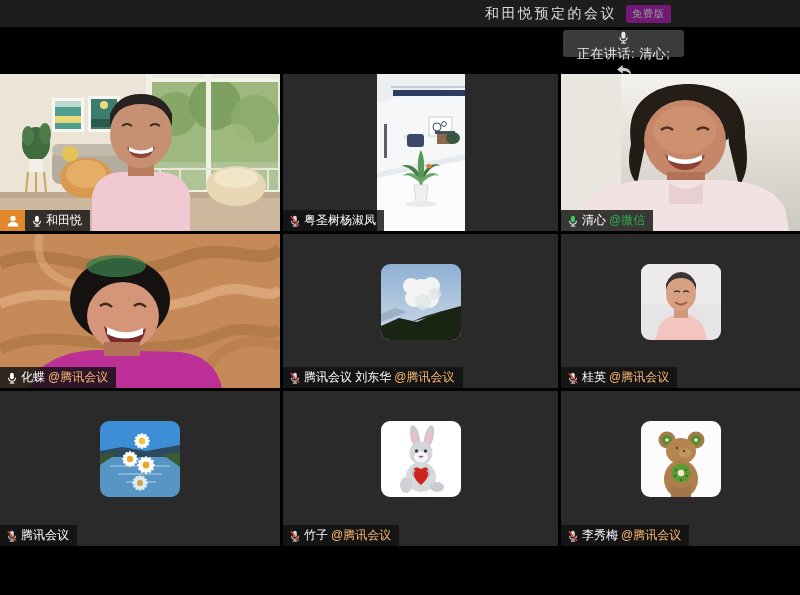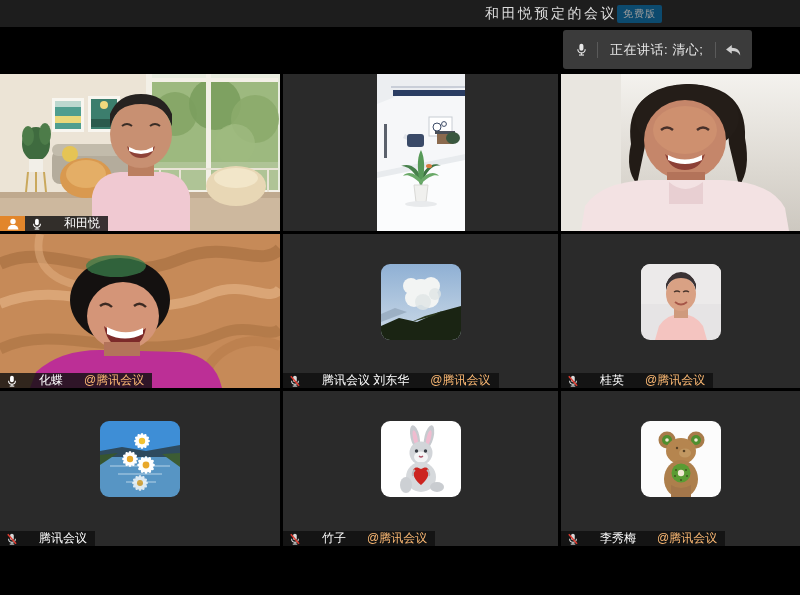--- a/index.html
+++ b/index.html
@@ -2,27 +2,27 @@
 <html><head>
 <meta charset="utf-8">
 <style>
   html,body{margin:0;padding:0;background:#000;}
   body{width:800px;height:595px;position:relative;overflow:hidden;
        font-family:"Liberation Sans","DejaVu Sans",sans-serif;
        -webkit-font-smoothing:antialiased;}
 
   
   .titlebar{position:absolute;left:0;top:0;width:800px;height:27px;background:#1d1d1d;}
-  .titlebar-content{position:absolute;left:485px;top:0;height:27px;display:flex;align-items:center;}
+  .titlebar-content{position:absolute;left:485px;top:0;height:27px;display:flex;align-items:center;gap:9px;}
   .title{color:#dddddd;font-size:14px;letter-spacing:2.5px;white-space:nowrap;}
-  .free-badge{background:#0c4a6e;color:#9a9a9a;font-size:10px;padding:2px 6px;border-radius:2px;letter-spacing:1px;white-space:nowrap;}
+  .free-badge{background:#701a75;color:#9a9a9a;font-size:10px;padding:2px 6px;border-radius:2px;letter-spacing:1px;white-space:nowrap;}
 
   
-  .speakbar{position:absolute;left:563px;top:30px;height:39px;background:#3b3b3b;border-radius:3px;
-            display:flex;align-items:center;padding:0 6px;}
+  .speakbar{position:absolute;left:563px;top:30px;height:27px;background:#3b3b3b;border-radius:3px;
+            display:flex;align-items:center;padding:0 6px;flex-direction:column;}
   .speakbar .micwrap{width:24px;display:flex;justify-content:center;align-items:center;}
   .speakbar .vdiv{width:1px;height:16px;background:#5a5a5a;margin:0 4px;}
   .speaktext{color:#e8e8e8;font-size:13px;padding:0 8px;white-space:nowrap;letter-spacing:0.5px;}
   .replybtn{width:26px;height:23px;display:flex;align-items:center;justify-content:center;border-radius:2px;cursor:pointer;}
 
   
   .grid{position:absolute;left:0;top:74px;width:800px;display:grid;
         grid-template-columns:280px 275px 239px;grid-template-rows:157px 154px 155px;gap:3px;}
   .tile{position:relative;background:#2a2a2a;overflow:hidden;}
   .tile.active{box-shadow:inset 0 0 0 2px #1fa83e;}
@@ -32,22 +32,22 @@
   .pillarbox svg{display:block;width:100%;height:100%;}
 
   
   .avatar{position:absolute;left:50%;top:44%;transform:translate(-50%,-50%);
           width:80px;height:76px;border-radius:9px;overflow:hidden;}
   .avatar svg{display:block;width:100%;height:100%;}
 
   
   .plate-row{position:absolute;left:0;bottom:0;display:flex;align-items:stretch;z-index:3;}
   .host-badge{width:25px;background:#e2862b;display:flex;align-items:center;justify-content:center;}
-  .namebar{display:flex;align-items:center;gap:21px;background:rgba(16,16,16,0.82);
-           height:15px;padding:0 8px 0 6px;color:#ffffff;font-size:12px;white-space:nowrap;text-align:right;}
+  .namebar{display:flex;align-items:center;gap:3px;background:rgba(16,16,16,0.82);
+           height:21px;padding:0 8px 0 6px;color:#ffffff;font-size:12px;white-space:nowrap;text-align:right;}
   .sfx-blue{color:#fdba74;}
   .sfx-green{color:#2bae49;}
   .micicon{display:flex;align-items:center;}
 </style>
 </head>
 <body>
 
 <svg width="0" height="0" style="position:absolute">
   <defs>
     <g id="mic-shape">
@@ -206,20 +206,34 @@
           <path d="M44 112 C50 94 58 90 64 92 C56 86 46 96 44 104 Z" fill="#3c7342"></path>
           <path d="M43 112 C40 92 40 84 44 76 C48 84 48 96 45 112 Z" fill="#579a58"></path>
           <path d="M44 110 C52 102 58 100 62 102 C57 96 48 100 44 106 Z" fill="#6aa968"></path>
           <path d="M44 110 C36 102 30 100 26 102 C31 96 40 100 44 106 Z" fill="#6aa968"></path>
           <ellipse cx="52" cy="92" rx="3" ry="2" fill="#d97b3f"></ellipse>
           <path d="M37 111 L51 111 L49 128 L39 128 Z" fill="#f0f0ee" stroke="#d9d9d6" stroke-width="1"></path>
         </g>
         <ellipse cx="44" cy="130" rx="16" ry="3" fill="#e8eaec"></ellipse>
       </svg>
     </div>
+    <div class="plate-row">
+      <span class="namebar">
+        <span class="micicon">
+          <svg width="12" height="14" viewBox="0 0 14.8 15">
+            <rect x="5" y="1" width="4.6" height="8" rx="2.3" fill="#d8d8d8"></rect>
+            <path d="M3.2 7.2 a4.2 4.2 0 0 0 8.4 0" fill="none" stroke="#d8d8d8" stroke-width="1.3"></path>
+            <line x1="7.4" y1="11.6" x2="7.4" y2="13.6" stroke="#d8d8d8" stroke-width="1.3"></line>
+            <line x1="4.6" y1="13.8" x2="10.2" y2="13.8" stroke="#d8d8d8" stroke-width="1.3"></line>
+            <line x1="2.2" y1="1.6" x2="12.4" y2="13.4" stroke="#e03b30" stroke-width="1.8"></line>
+          </svg>
+        </span>
+        <span>粤圣树杨淑凤</span>
+      </span>
+    </div>
   </div>
 
   <div class="tile active">
     <div class="scene">
       <svg viewBox="0 0 239 157" preserveAspectRatio="none">
         <defs>
           <linearGradient id="bg3" x1="0" y1="0" x2="0" y2="1">
             <stop offset="0" stop-color="#f4f2ee"></stop>
               <stop offset="0.6" stop-color="#ddd9d2"></stop>
               <stop offset="1" stop-color="#cdc8c0"></stop>
@@ -235,20 +249,34 @@
         <ellipse cx="124" cy="56" rx="32" ry="24" fill="#cf9271" opacity="0.8"></ellipse>
         <path d="M100 56 q6 -5 12 0" stroke="#47302a" stroke-width="2.4" fill="none"></path>
         <path d="M136 56 q6 -5 12 0" stroke="#47302a" stroke-width="2.4" fill="none"></path>
         <path d="M104 80 q20 18 40 0 q-5 16 -20 16 q-15 0 -20 -16 Z" fill="#8c4036"></path>
         <path d="M107 81 q17 9 34 0 l0 5 q-17 8 -34 0 Z" fill="#ffffff"></path>
 
         <rect x="106" y="98" width="38" height="22" fill="#b3735a"></rect>
         <path d="M20 157 L24 132 Q40 108 86 106 L162 106 Q210 108 224 134 L228 157 Z" fill="#f3e2e3"></path>
         <path d="M108 108 Q124 122 142 108 L142 130 L108 130 Z" fill="#e8cfd2"></path>
       </svg>
+    </div>
+    <div class="plate-row">
+      <span class="namebar">
+        <span class="micicon">
+          <svg width="12" height="14" viewBox="0 0 14.8 15">
+            <rect x="5" y="1" width="4.6" height="8" rx="2.3" fill="#3ecf5f"></rect>
+            <path d="M3.2 7.2 a4.2 4.2 0 0 0 8.4 0" fill="none" stroke="#d9efe0" stroke-width="1.3"></path>
+            <line x1="7.4" y1="11.6" x2="7.4" y2="13.6" stroke="#d9efe0" stroke-width="1.3"></line>
+            <line x1="4.6" y1="13.8" x2="10.2" y2="13.8" stroke="#d9efe0" stroke-width="1.3"></line>
+          </svg>
+        </span>
+        <span>清心</span>
+          <span class="sfx-green">@微信</span>
+      </span>
     </div>
   </div>
 
   <div class="tile">
     <div class="scene">
       <svg viewBox="0 0 280 154" preserveAspectRatio="none">
         <rect width="280" height="154" fill="#c68a58"></rect>
         <path d="M0 30 C50 5 110 55 180 25 C230 5 260 35 280 15" stroke="#a66f40" stroke-width="12" fill="none" opacity="0.65"></path>
         <path d="M0 70 C70 40 130 95 210 60 C245 45 270 70 280 55" stroke="#e3b183" stroke-width="10" fill="none" opacity="0.7"></path>
         <path d="M0 115 C60 85 140 135 220 100 C250 88 270 105 280 95" stroke="#a66f40" stroke-width="11" fill="none" opacity="0.55"></path>

